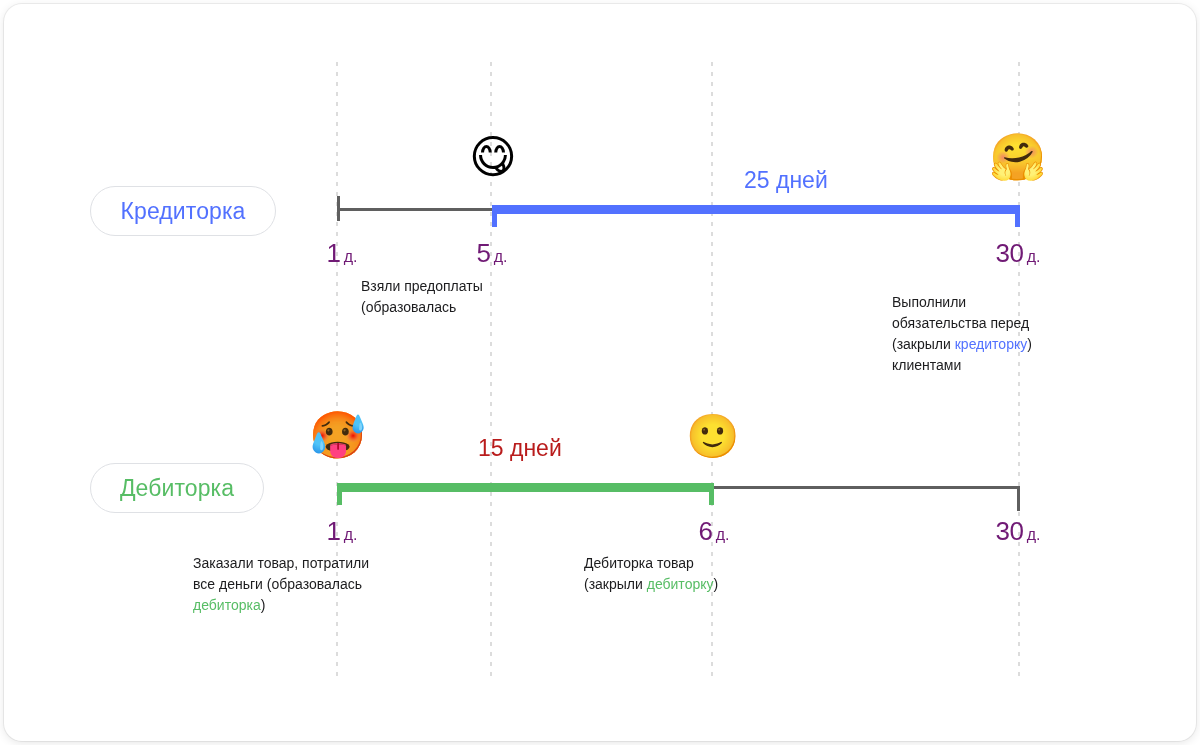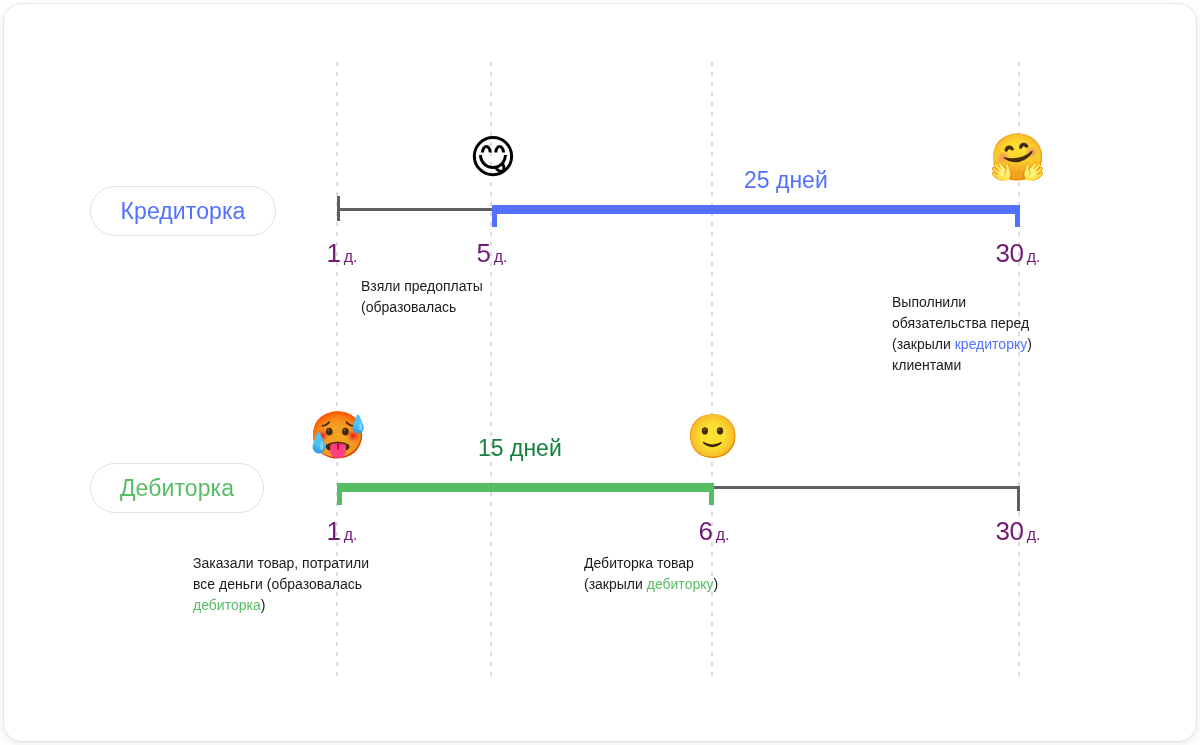--- a/index.html
+++ b/index.html
@@ -93,21 +93,21 @@
   .tick-blue { background: #5271ff; width: 5px; }
   .tick-green { background: #57bd65; width: 5px; }
 
   
   .duration {
     position: absolute;
     font-size: 23px;
     white-space: nowrap;
   }
   .duration-blue { color: #5271ff; }
-  .duration-green { color: #15803d; }
+  .duration-green { color: #b91c1c; }
 
   
   .daymark {
     position: absolute;
     text-align: center;
     white-space: nowrap;
     color: #701a75;
     transform: translateX(-50%);
   }
   .daymark .num {

